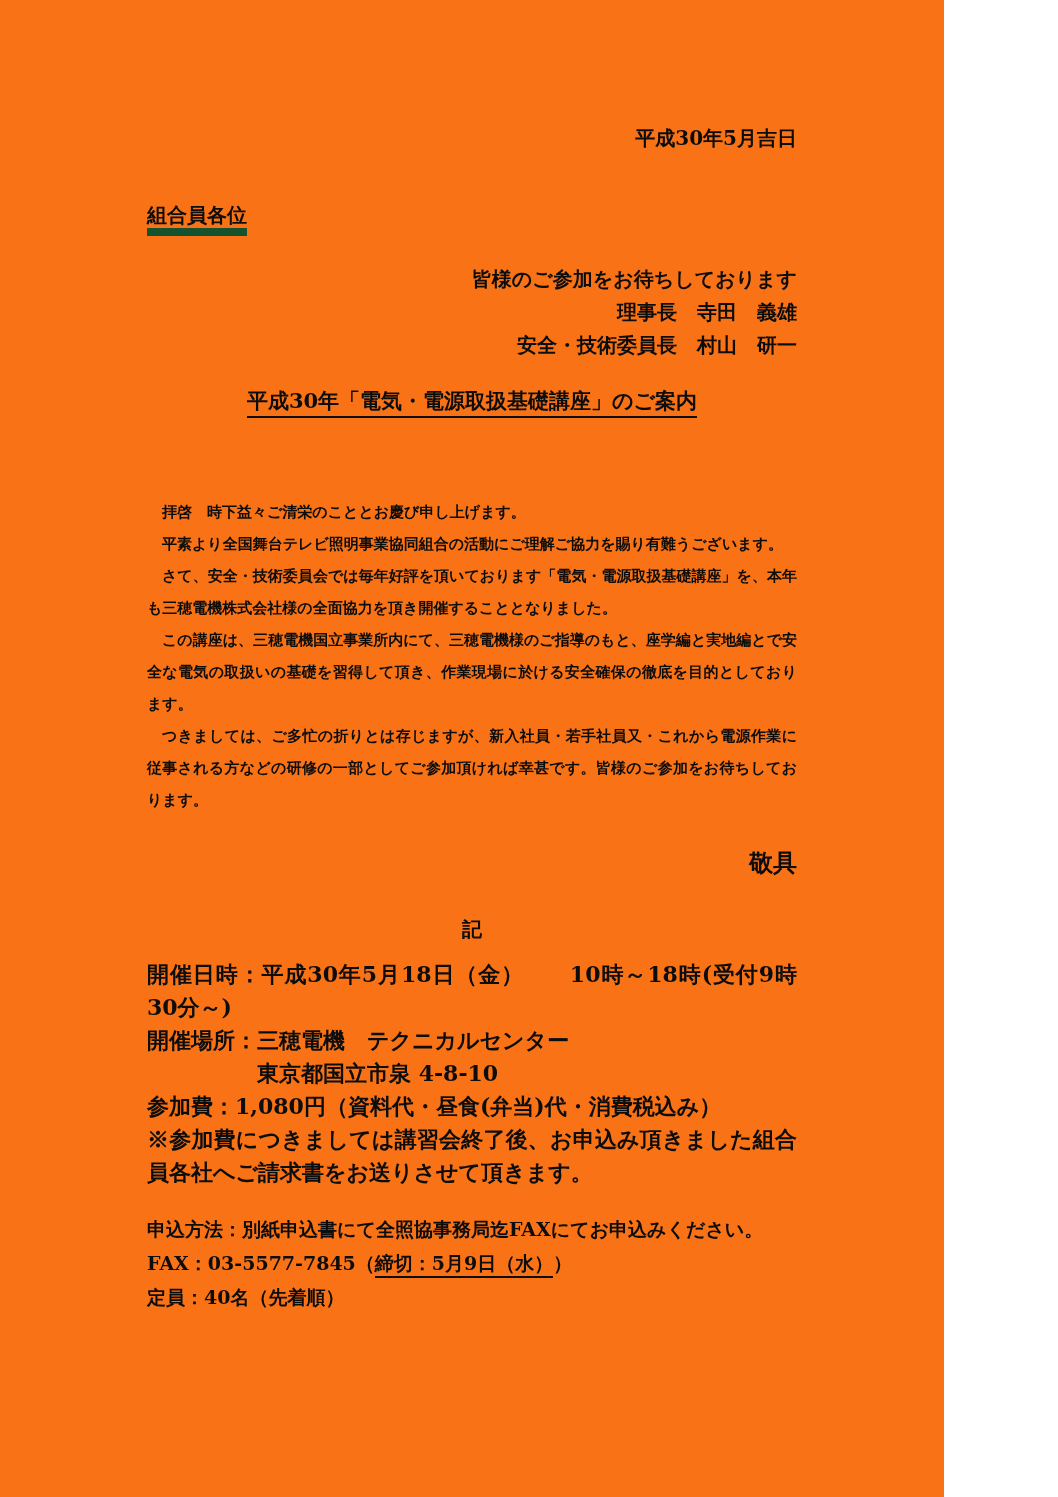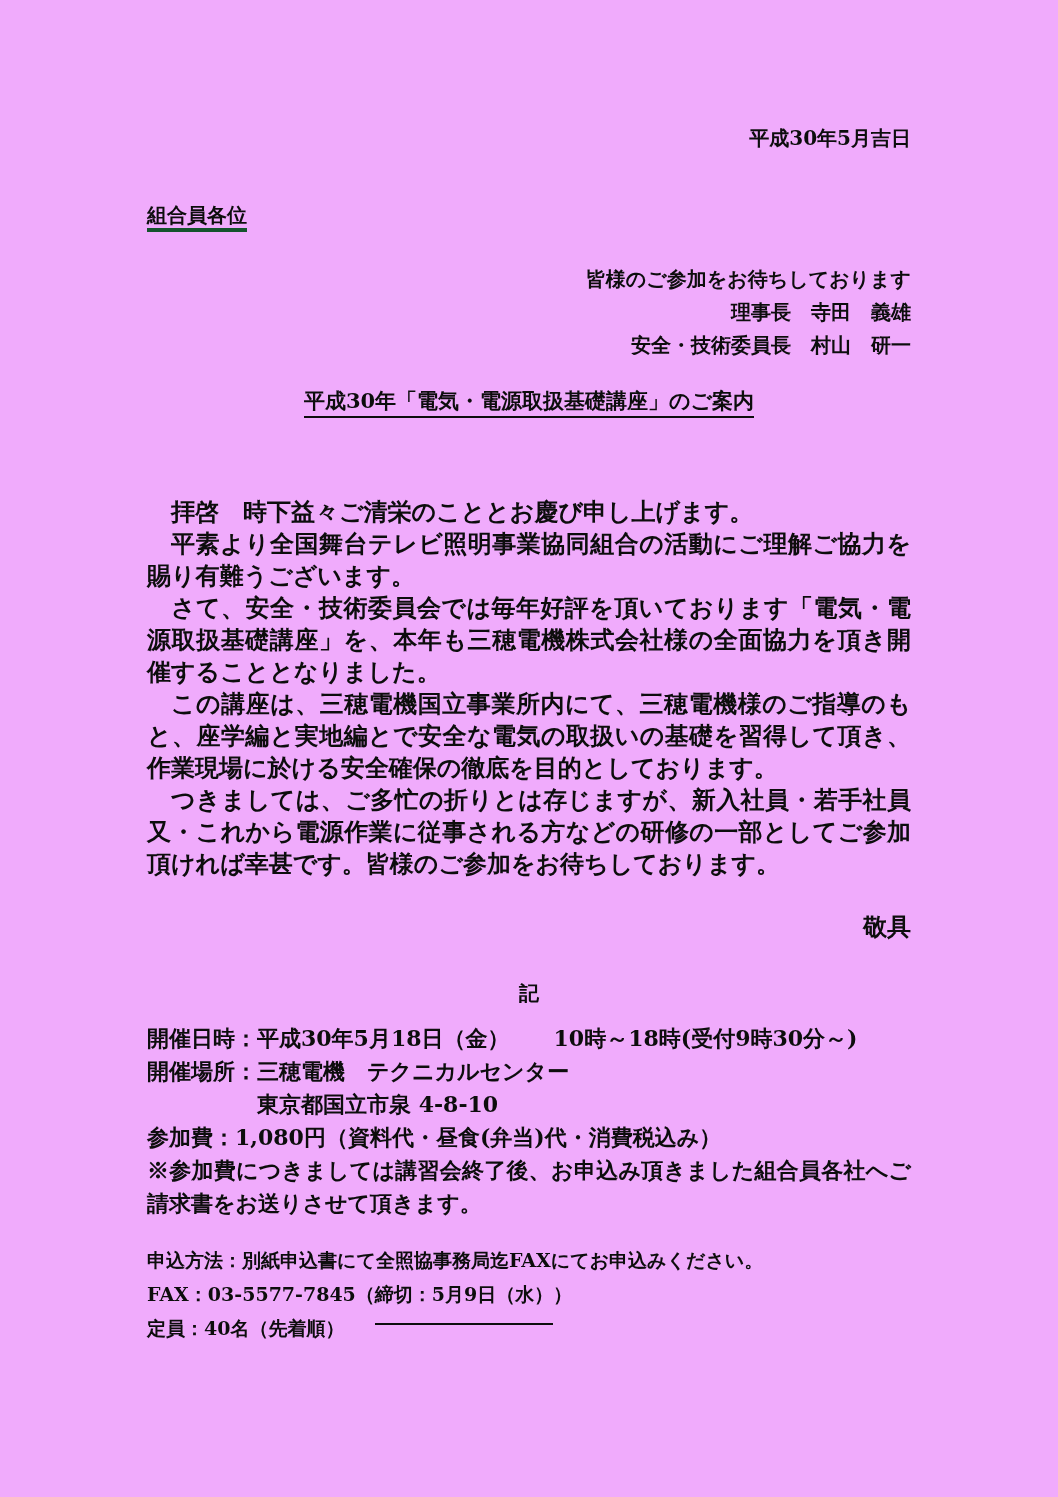--- a/index.html
+++ b/index.html
@@ -6,58 +6,58 @@
   html, body { background: #ffffff; }
   body {
     width: 1058px;
     height: 1497px;
     overflow: hidden;
     font-family: "DejaVu Serif", "Liberation Serif", serif;
     font-weight: bold;
     color: #0d0d0d;
   }
   .page {
-    width: 1058px;
+    width: 944px;
     height: 1497px;
-    background: #f0abfc;
+    background: #f97316;
     padding: 122px 147px 0 147px;
   }
   .date-line {
     font-size: 20px;
     line-height: 32px;
     text-align: right;
   }
   .recipient-row {
     margin-top: 45px;
     line-height: 32px;
   }
   .recipient {
     font-size: 20px;
-    border-bottom: 4px solid #14532d;
+    border-bottom: 8px solid #14532d;
     padding-bottom: 1px;
   }
   .sender-block {
     margin-top: 30px;
     text-align: right;
     font-size: 20px;
     line-height: 33px;
   }
   .title-row {
     margin-top: 22px;
     text-align: center;
     line-height: 34px;
   }
   .doc-title {
     font-size: 21px;
     border-bottom: 2px solid #0d0d0d;
     padding-bottom: 3px;
   }
   .letter-body {
     margin-top: 76px;
-    font-size: 24px;
+    font-size: 15px;
     line-height: 32px;
     text-align: justify;
   }
   .letter-body p {
     text-indent: 1em;
   }
   .closing-line {
     margin-top: 31px;
     text-align: right;
     font-size: 24px;
@@ -75,21 +75,21 @@
     line-height: 33px;
     text-align: justify;
   }
   .apply-block {
     margin-top: 23px;
     font-size: 19px;
     line-height: 34px;
   }
   .u-deadline {
     border-bottom: 2px solid #0d0d0d;
-    padding-bottom: 18px;
+    padding-bottom: 2px;
   }
 </style>
 </head>
 <body>
 
 <div class="page">
 
   <div class="date-line">平成30年5月吉日</div>
 
   <div class="recipient-row">

